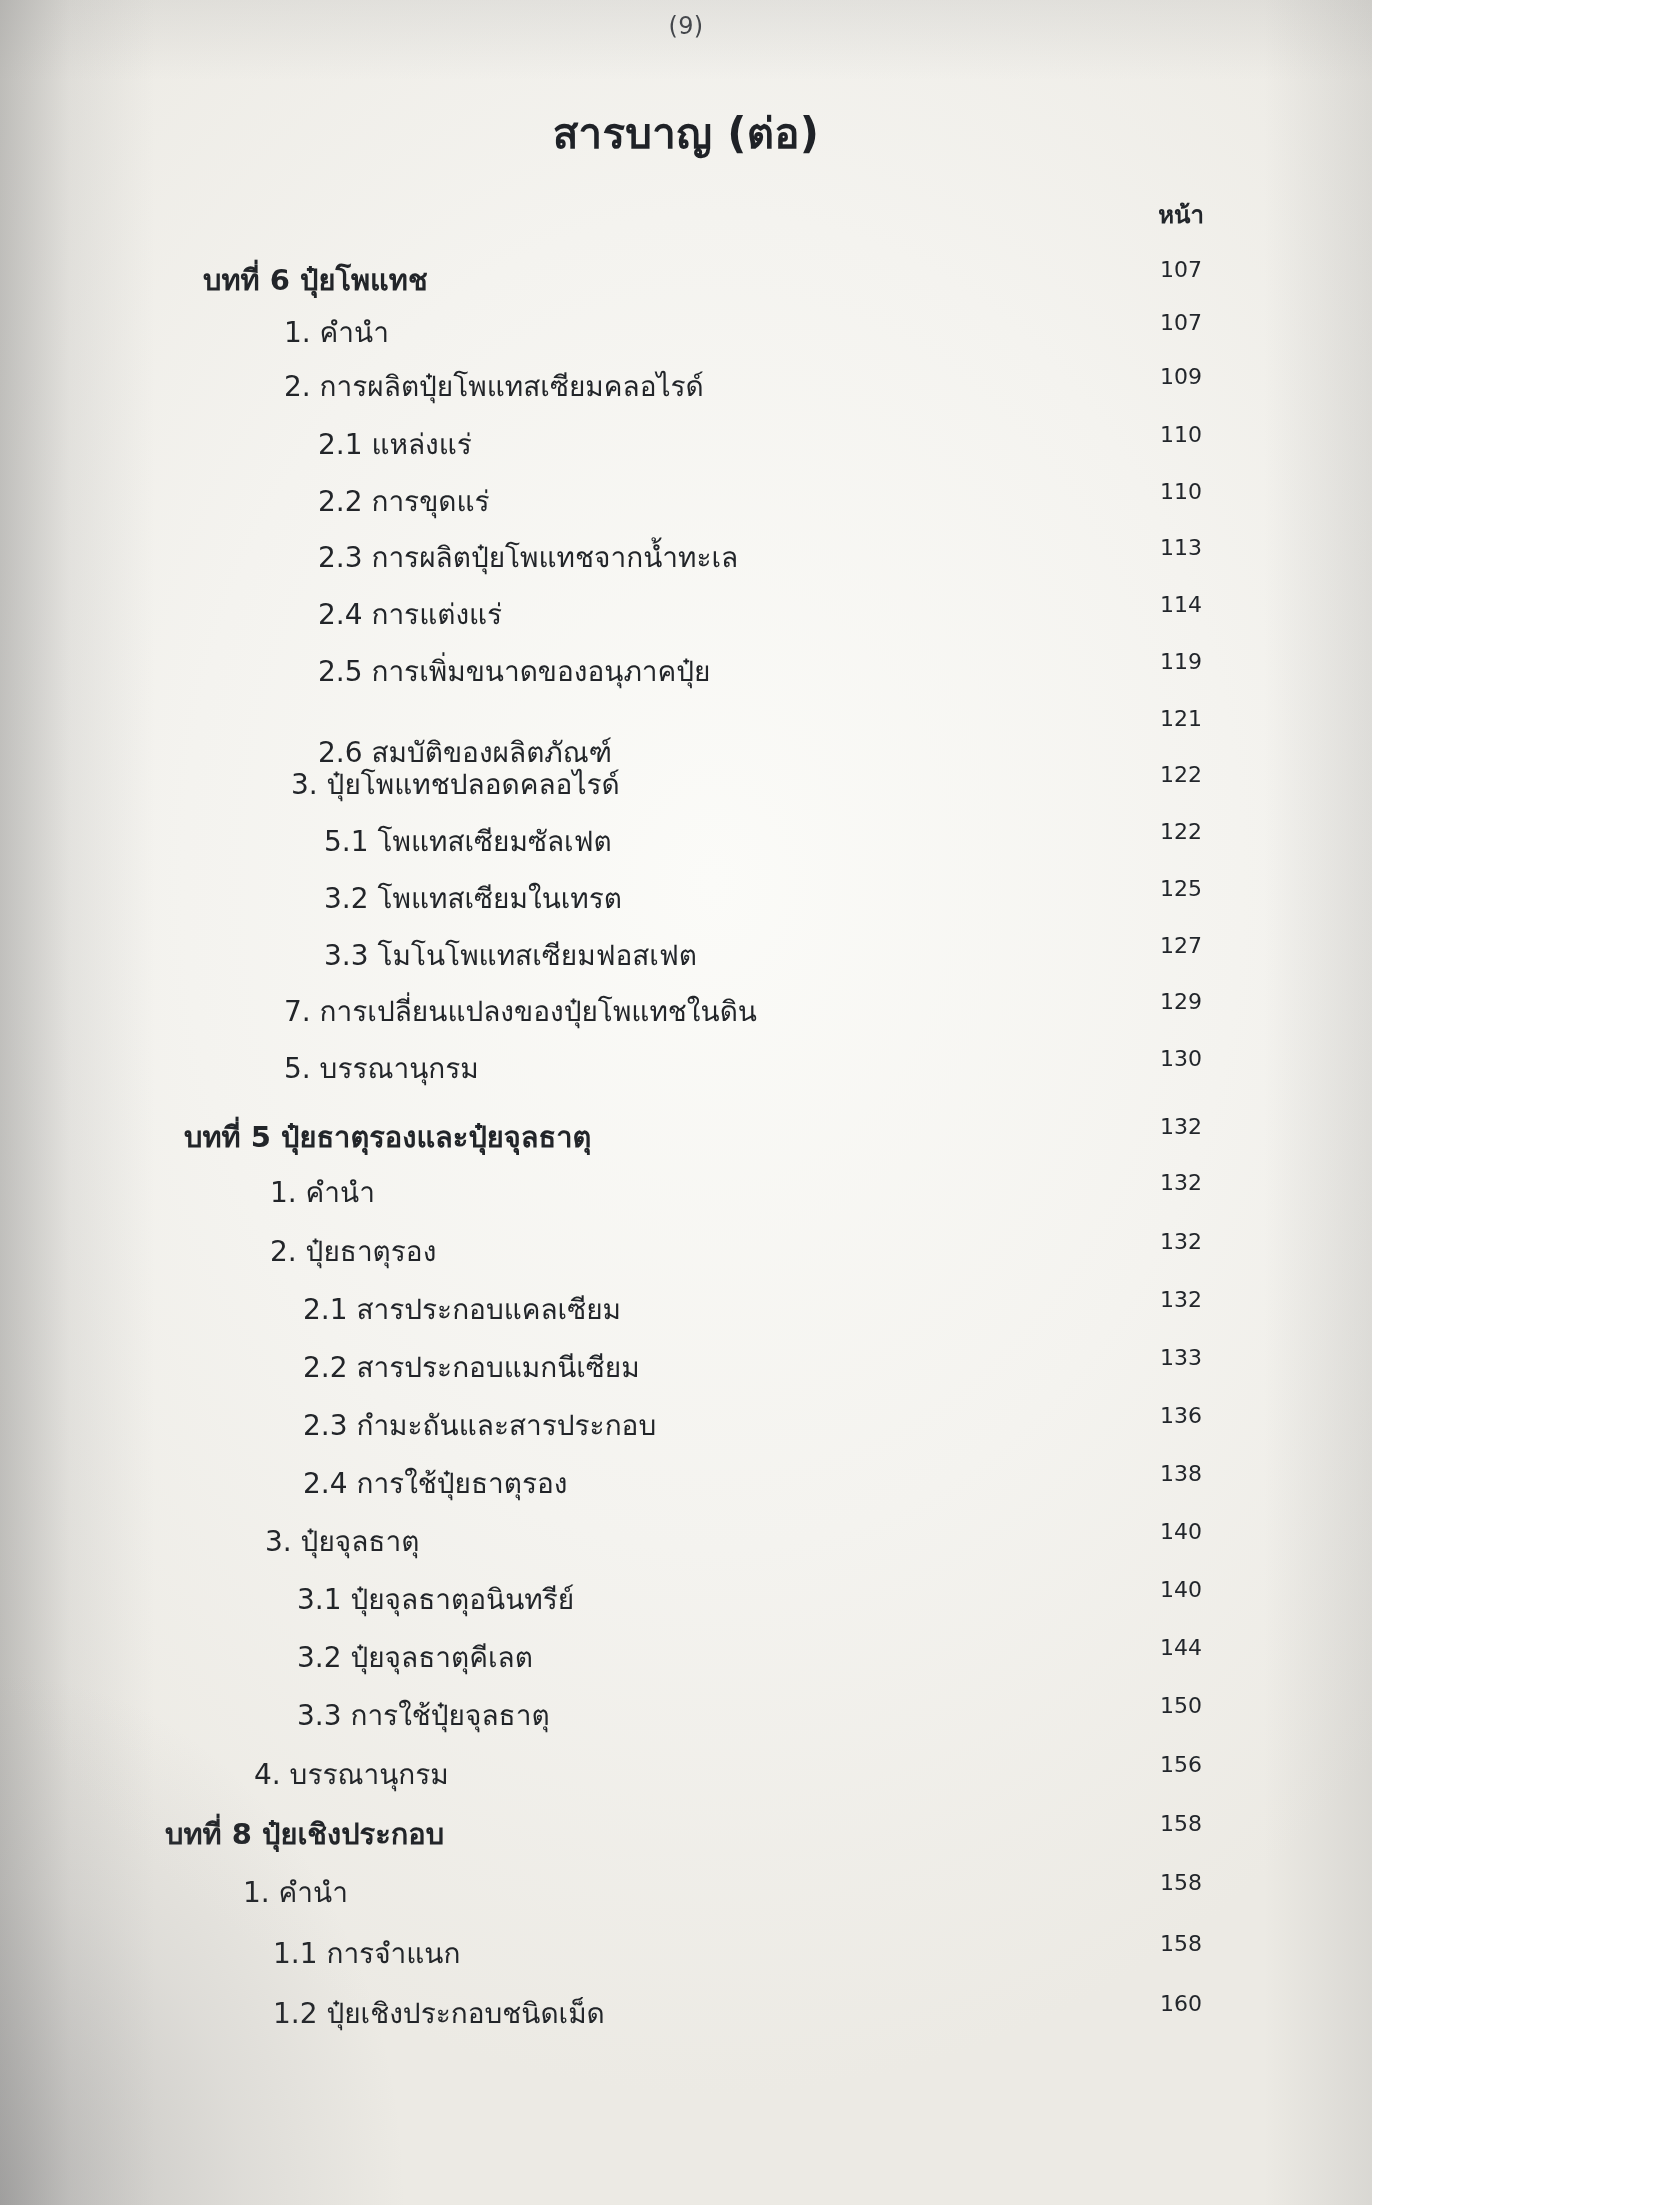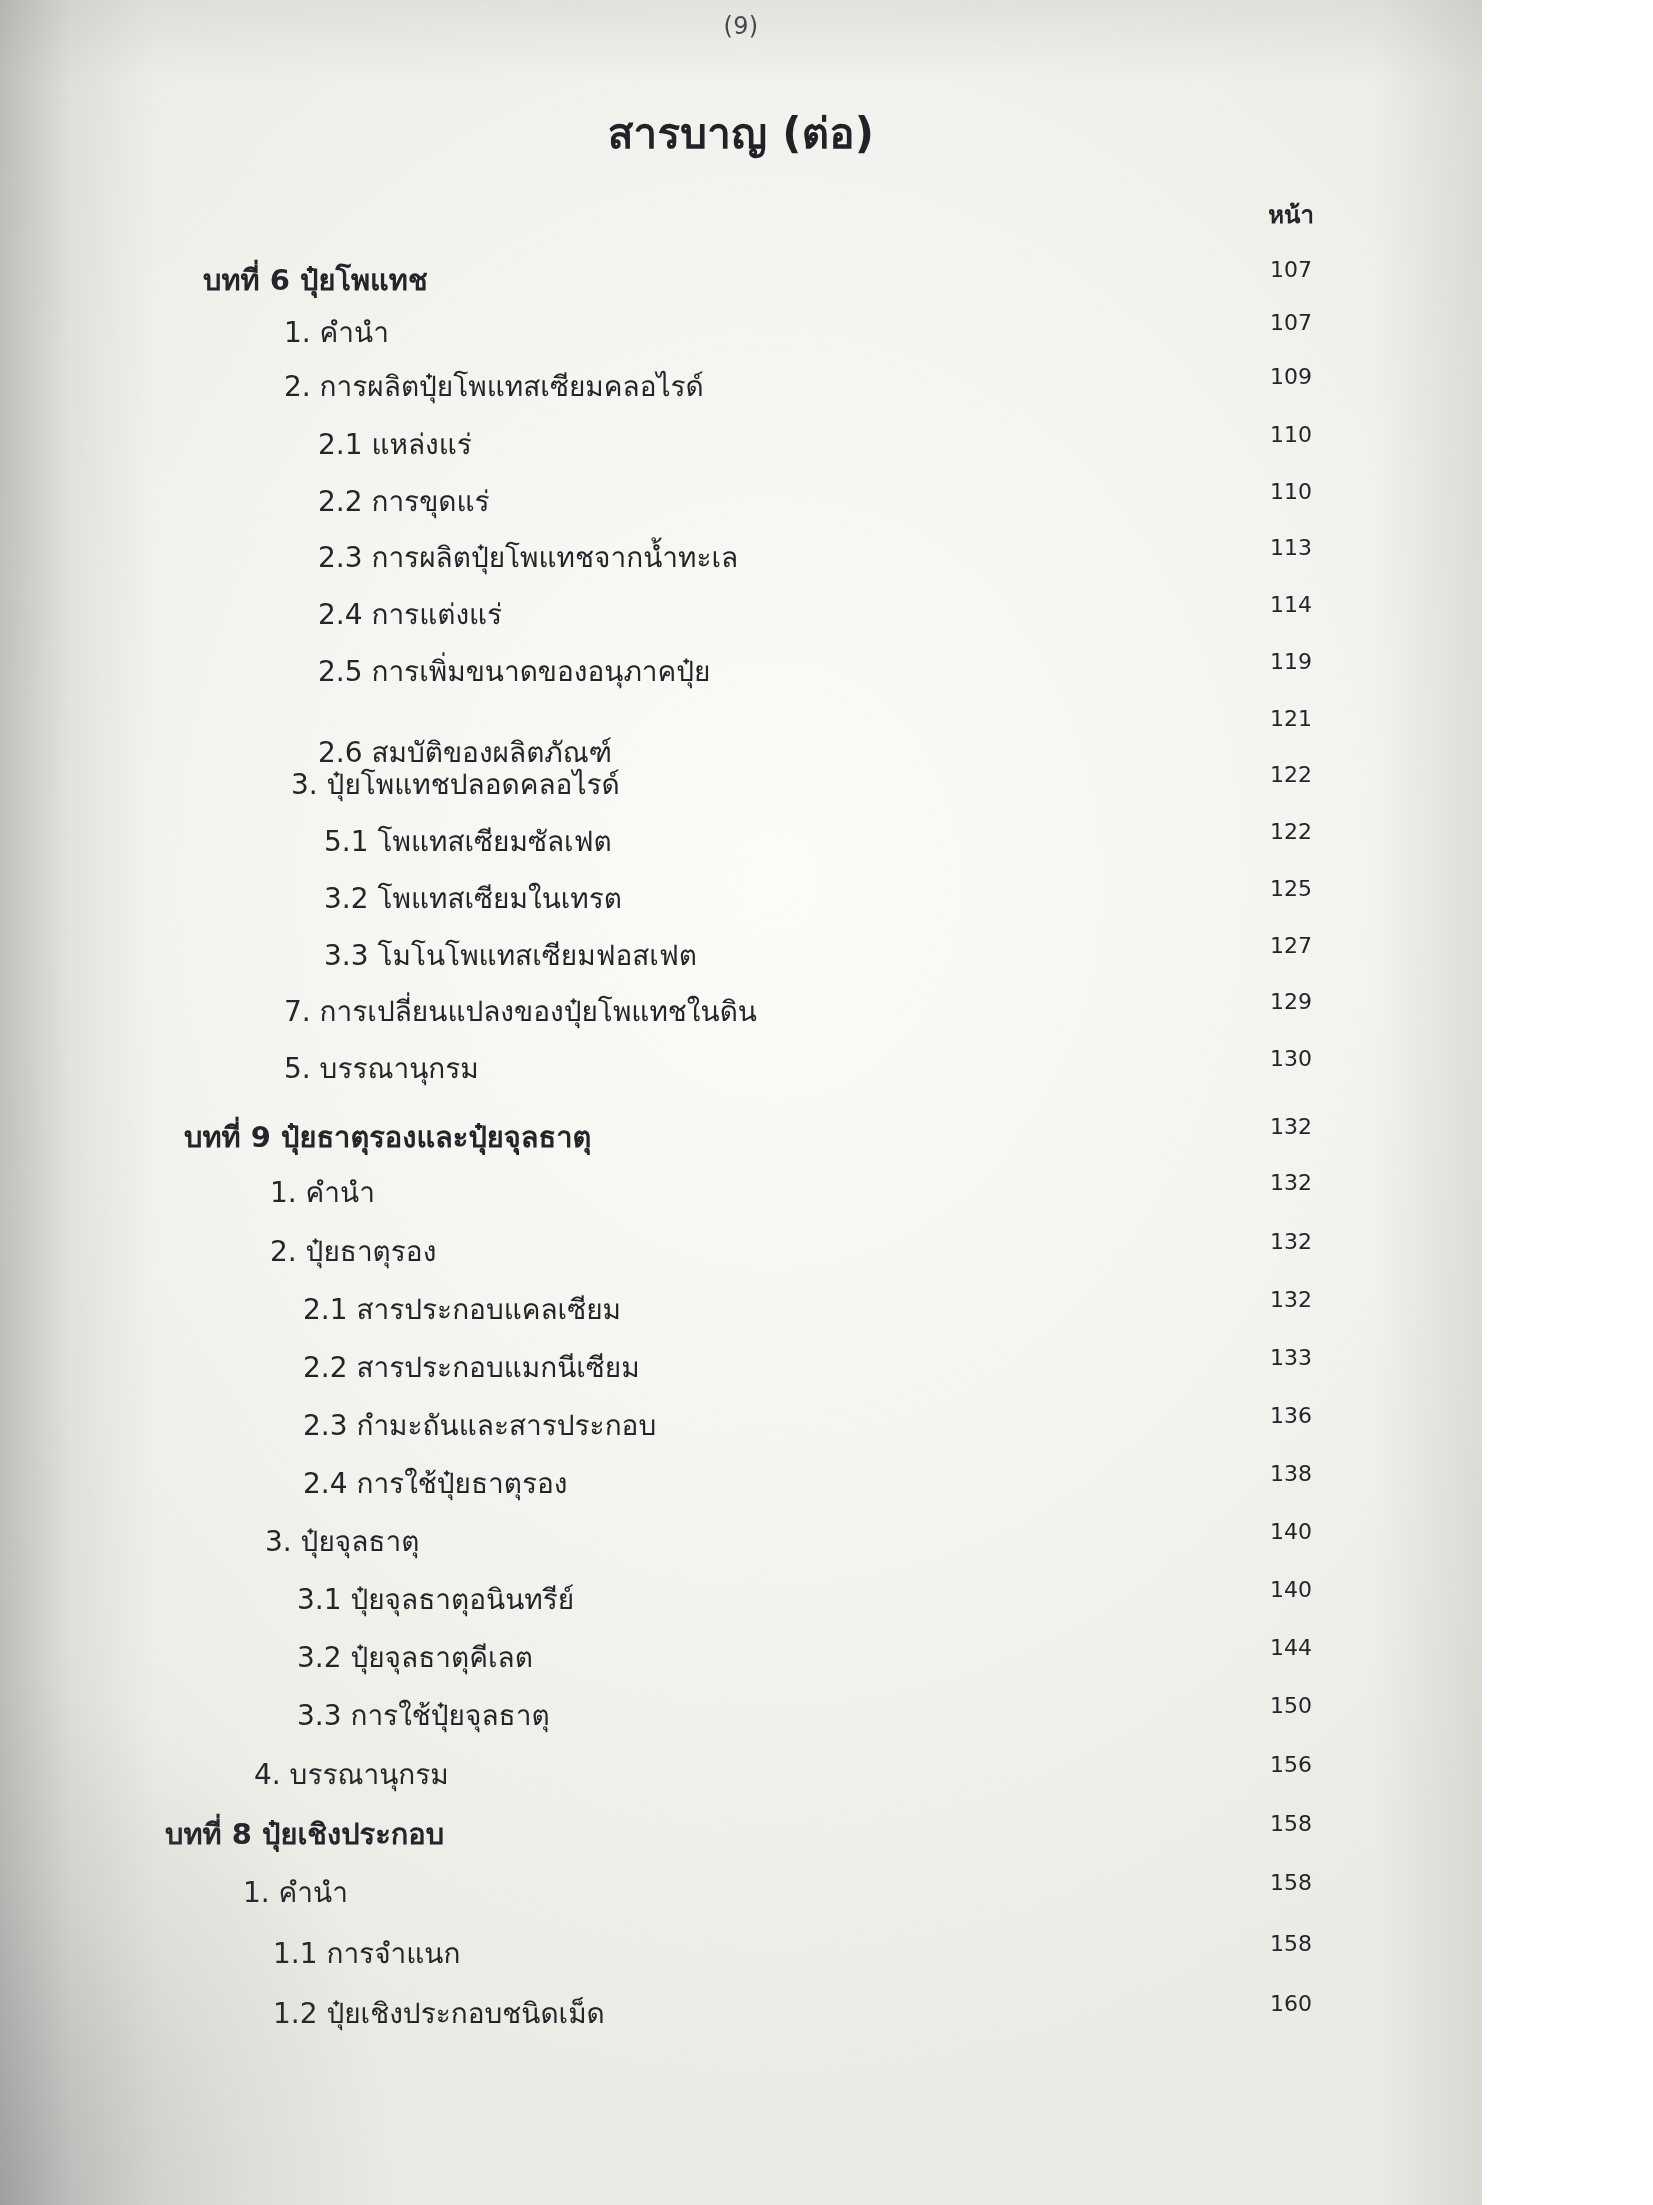--- a/index.html
+++ b/index.html
@@ -5,21 +5,21 @@
   html, body {
     margin: 0;
     padding: 0;
     background: #ffffff;
   }
   body {
     font-family: "DejaVu Sans", "Liberation Sans", sans-serif;
   }
   #page {
     position: relative;
-    width: 1482px;
+    width: 1372px;
     height: 2205px;
     overflow: hidden;
     background: #14b8a6;
   }
   
   .paper {
     position: absolute;
     inset: 0;
     background:
       radial-gradient(ellipse 70% 55% at 52% 40%, #fbfbf8 0%, #f4f3ef 55%, #eceae4 100%);
@@ -187,21 +187,21 @@
         </div>
         <div class="row lvl-item1" style="top: 732px; position: absolute; left: 0px; right: 0px;">
           <span class="label" style="left: 284px;">7. การเปลี่ยนแปลงของปุ๋ยโพแทชในดิน</span>
           <span class="pagenum">129</span>
         </div>
         <div class="row lvl-item1" style="top: 789px; position: absolute; left: 0px; right: 0px;">
           <span class="label" style="left: 284px;">5. บรรณานุกรม</span>
           <span class="pagenum">130</span>
         </div>
         <div class="row lvl-chapter" style="top: 857px; position: absolute; left: 0px; right: 0px;">
-          <span class="label" style="left: 184px;">บทที่ 9  ปุ๋ยธาตุรองและปุ๋ยจุลธาตุ</span>
+          <span class="label" style="left: 184px;">บทที่ 5  ปุ๋ยธาตุรองและปุ๋ยจุลธาตุ</span>
           <span class="pagenum">132</span>
         </div>
         <div class="row lvl-item1" style="top: 913px; position: absolute; left: 0px; right: 0px;">
           <span class="label" style="left: 270px;">1. คำนำ</span>
           <span class="pagenum">132</span>
         </div>
         <div class="row lvl-item1" style="top: 972px; position: absolute; left: 0px; right: 0px;">
           <span class="label" style="left: 270px;">2. ปุ๋ยธาตุรอง</span>
           <span class="pagenum">132</span>
         </div>

